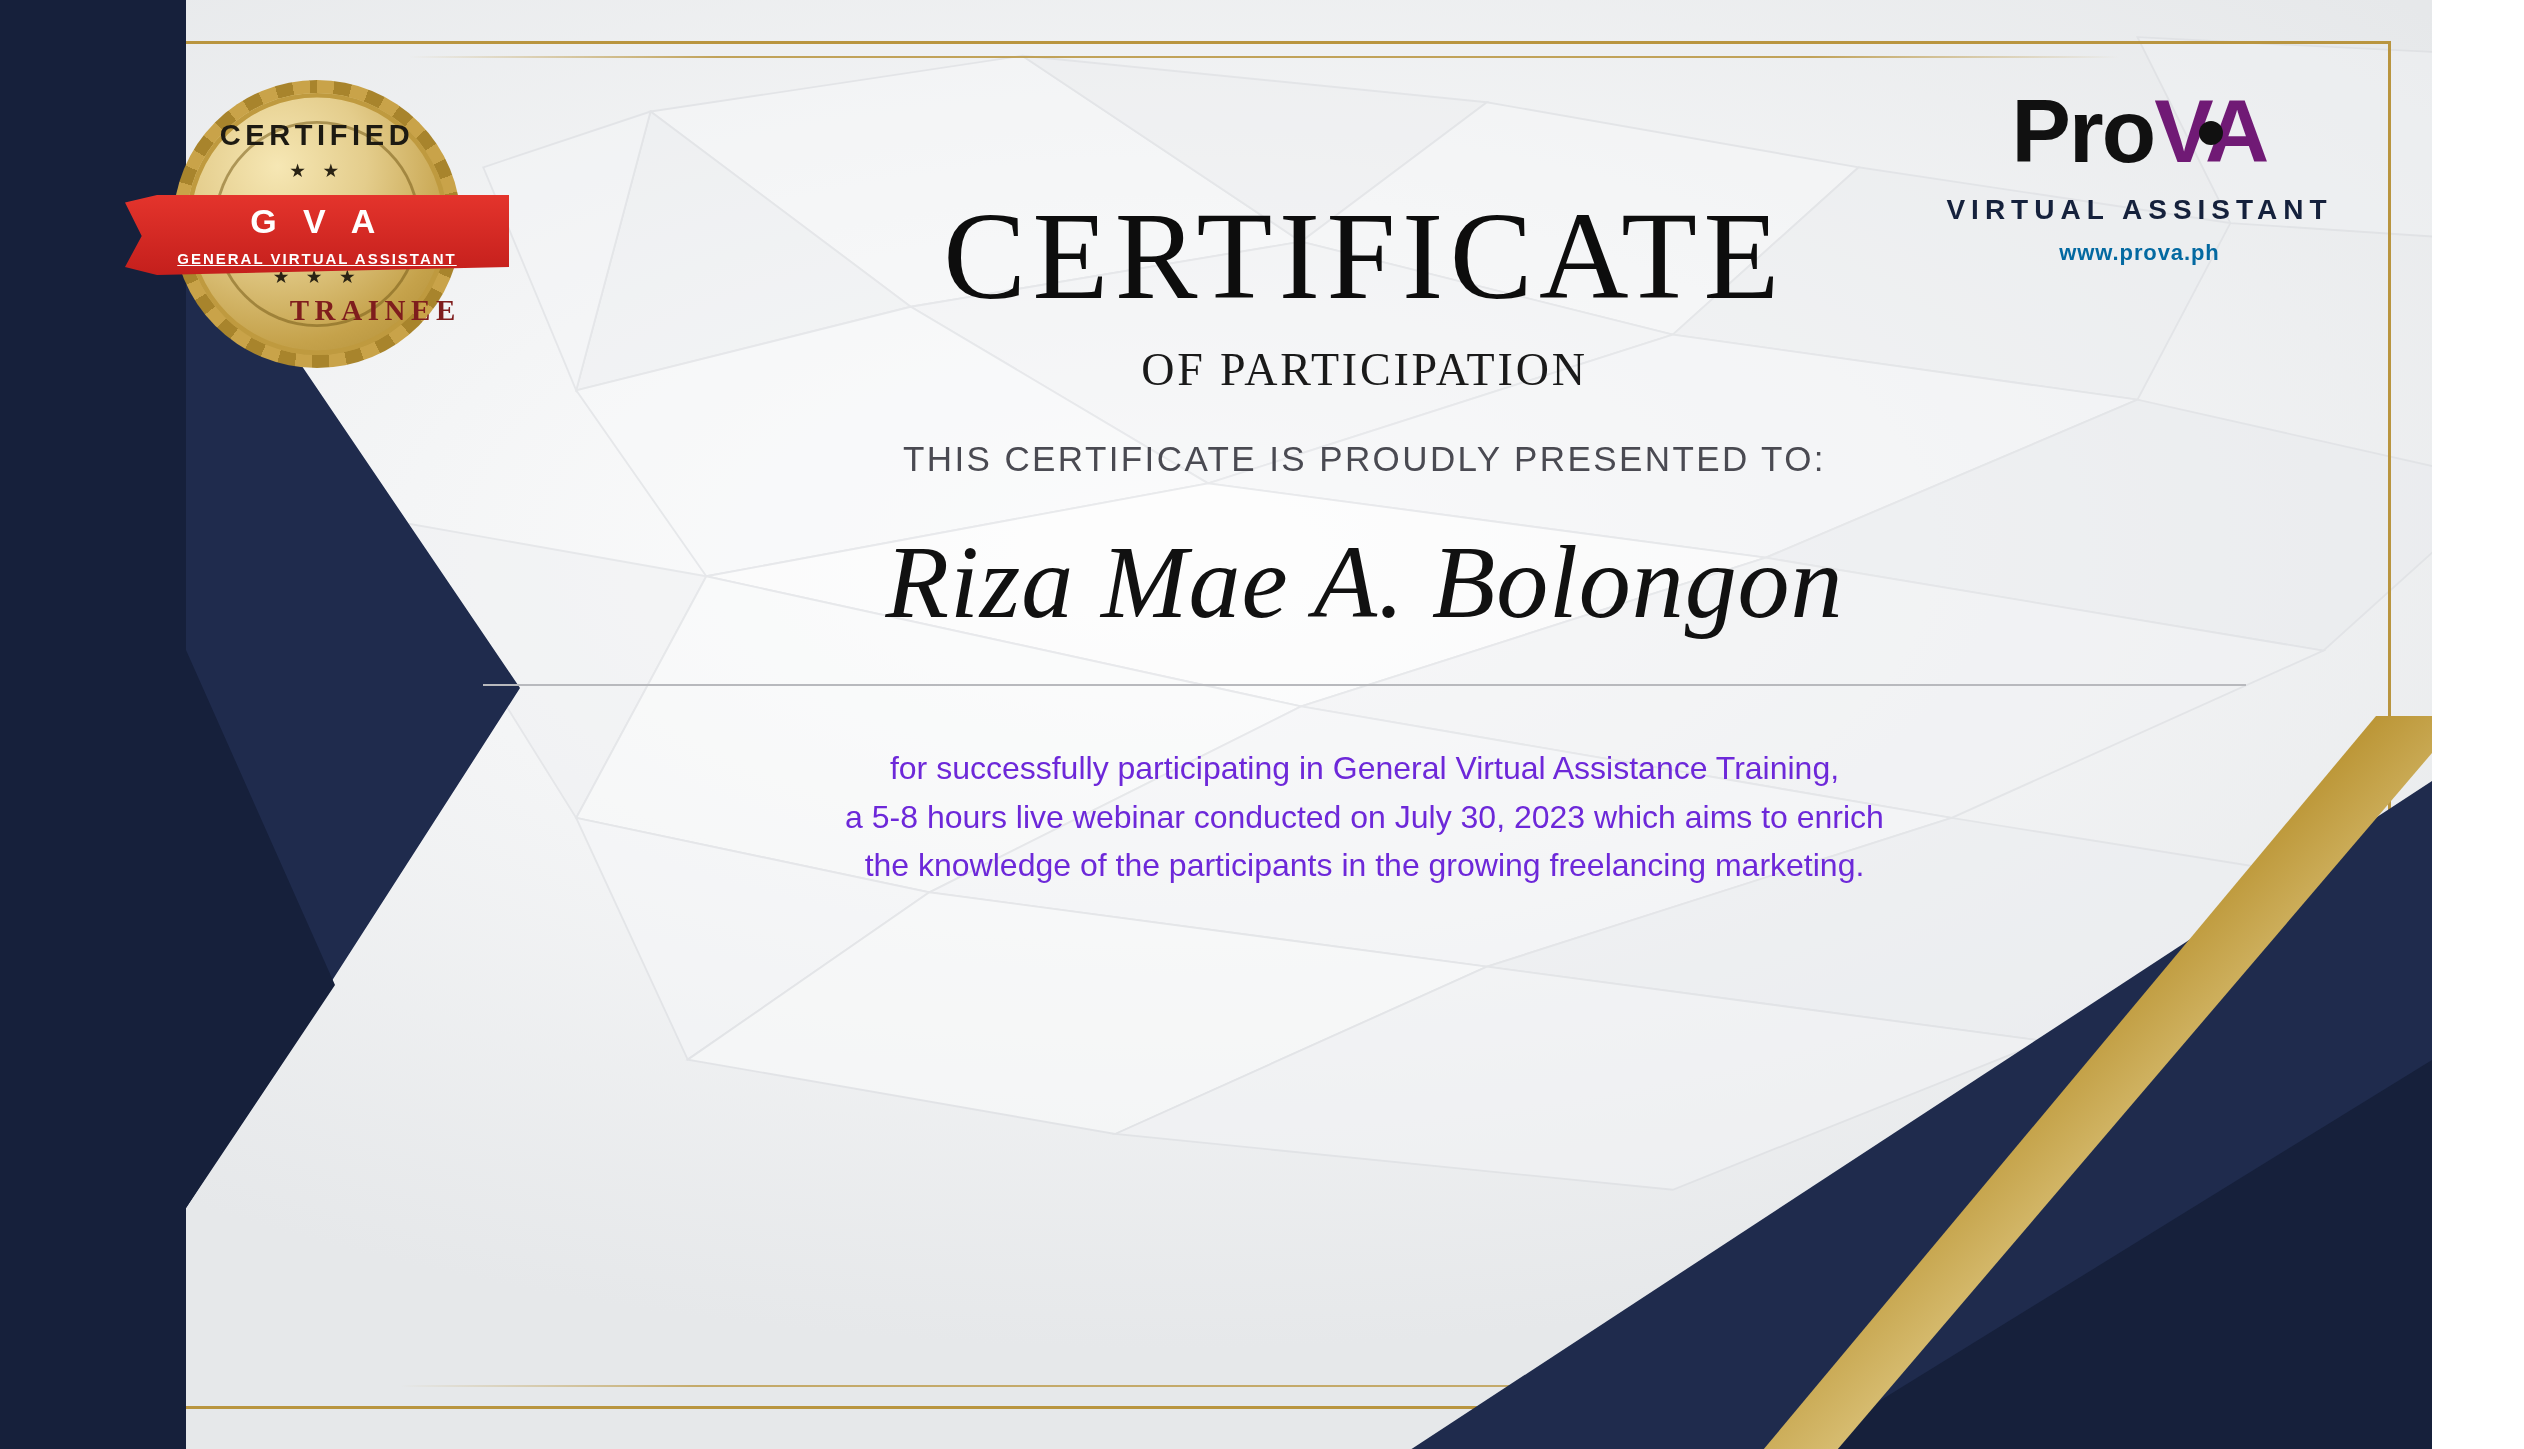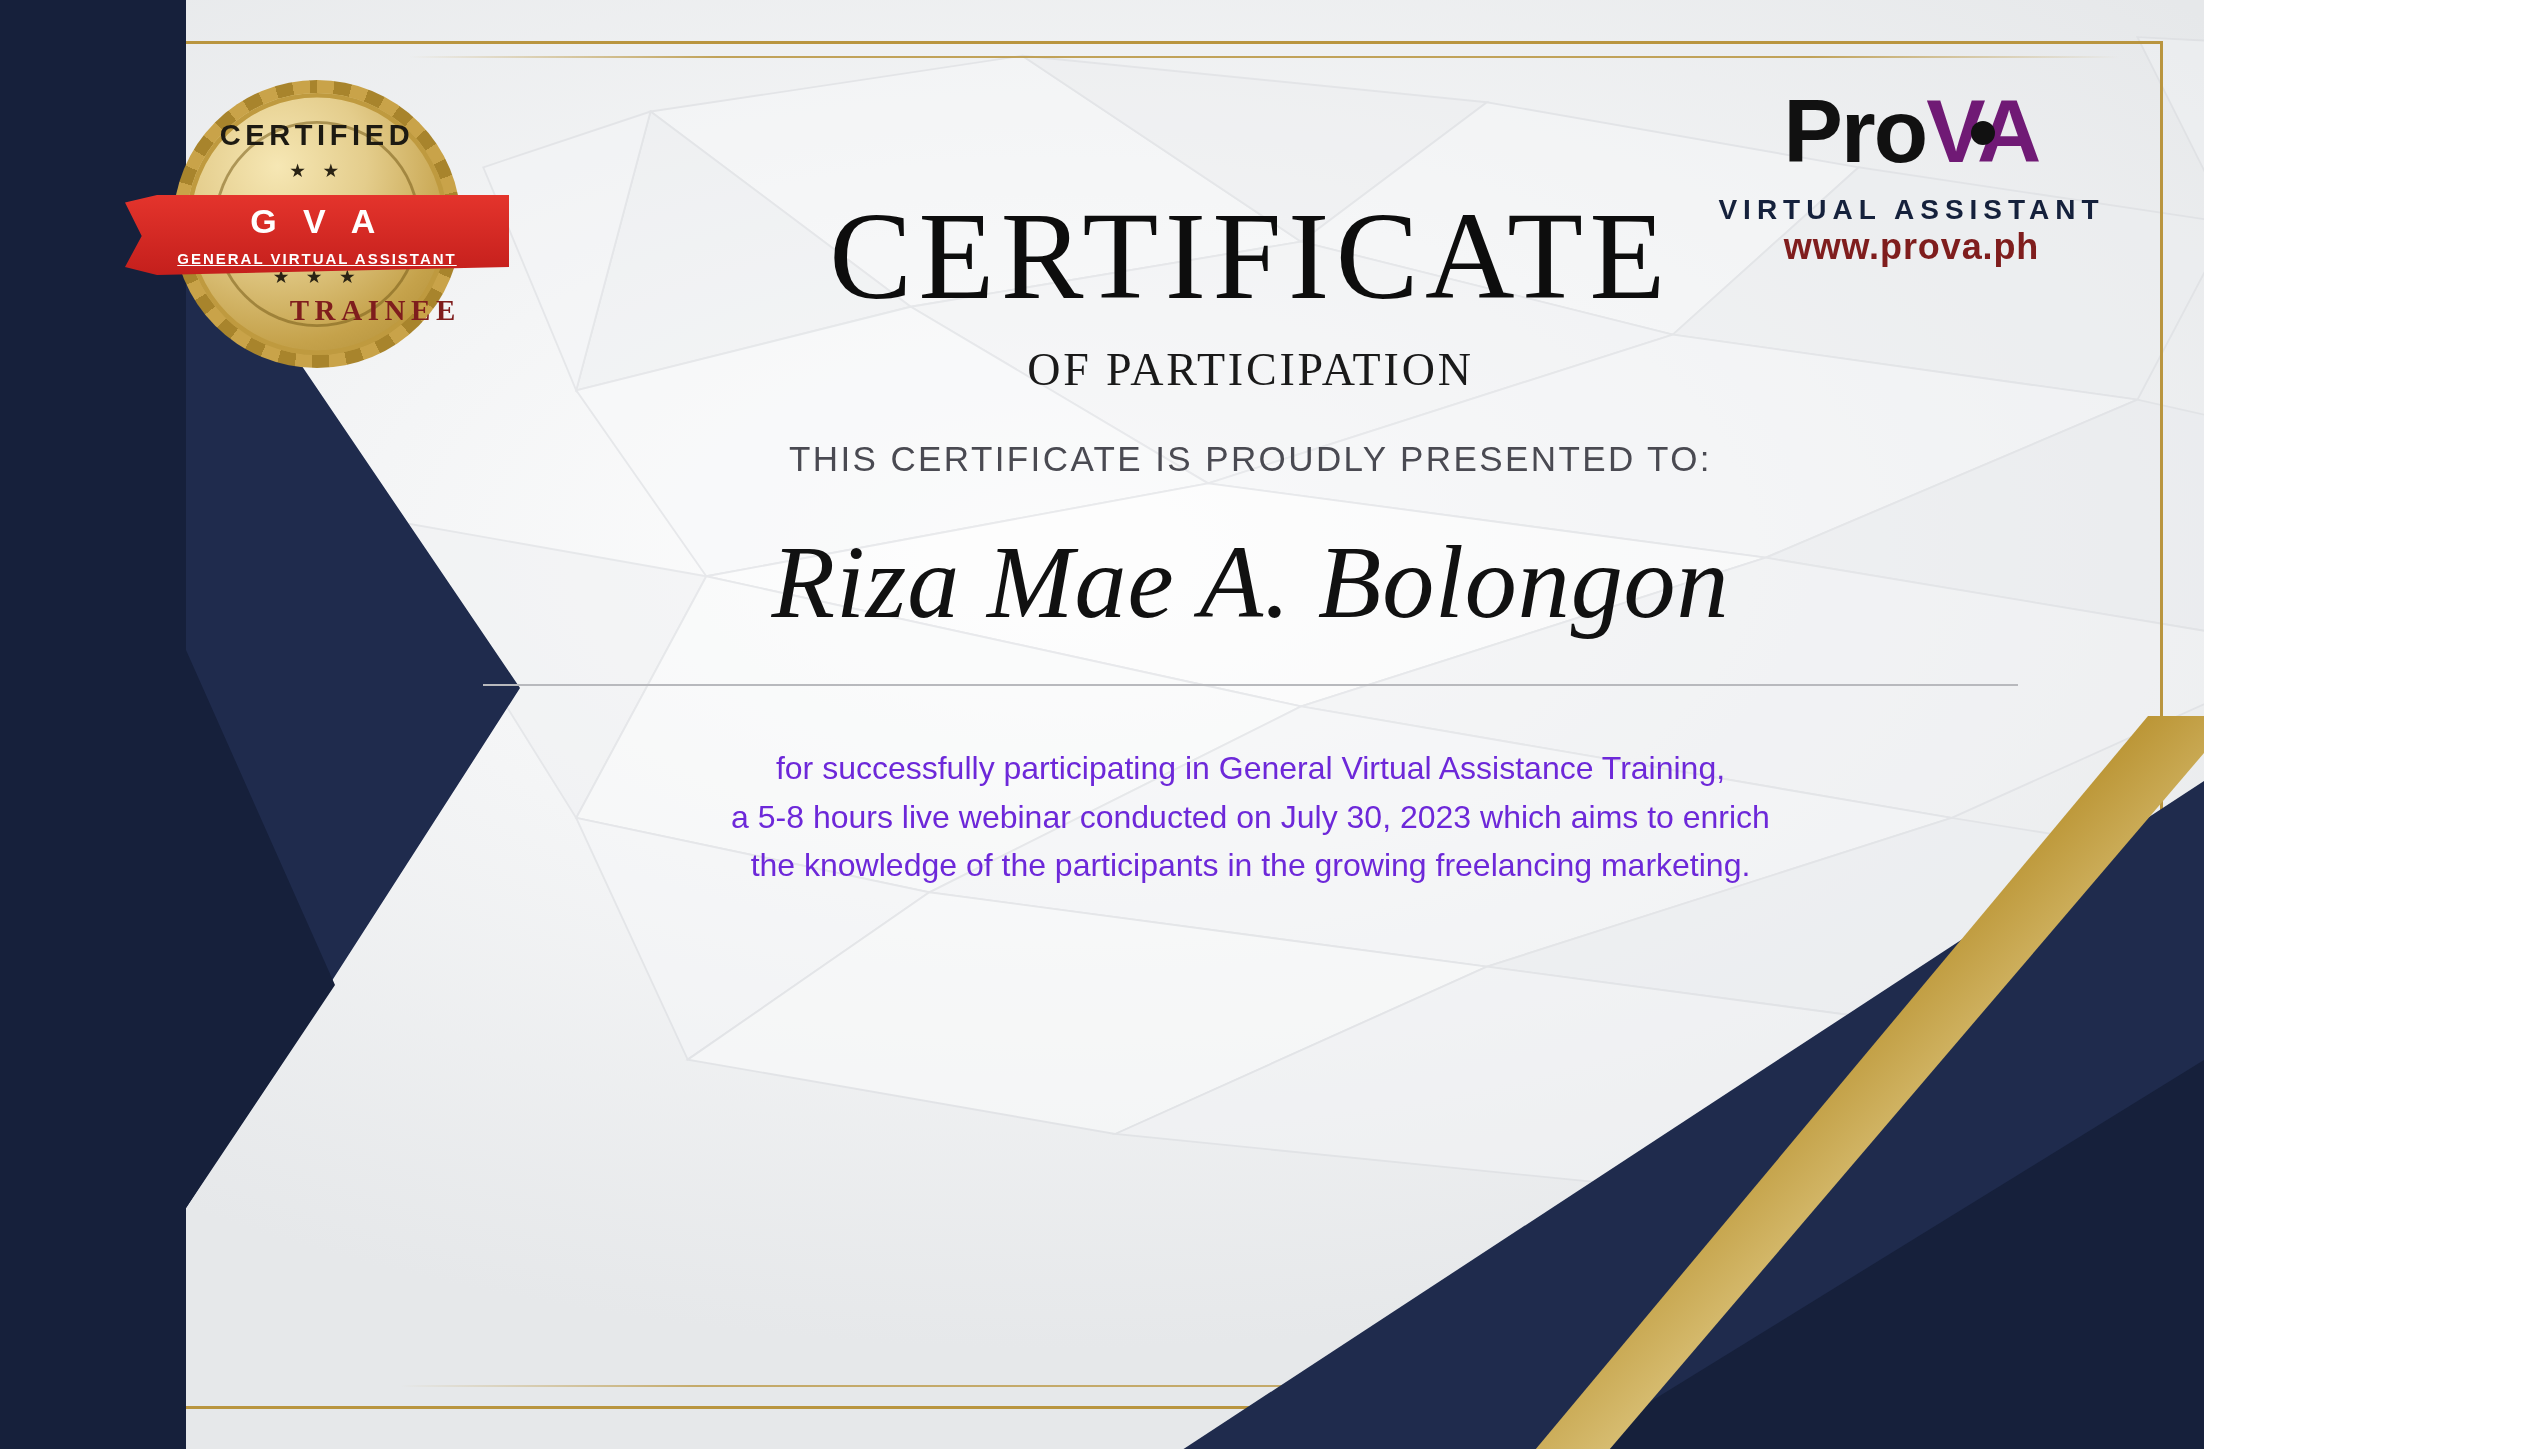--- a/index.html
+++ b/index.html
@@ -2,21 +2,21 @@
 <html style="font-size:15px"><head>
 <meta charset="utf-8">
 <style>
   html, body {
     margin: 0;
     padding: 0;
     background: #ffffff;
   }
   #cert {
     position: relative;
-    width: 2204px;
+    width: 2432px;
     height: 1450px;
     overflow: hidden;
     font-family: "Liberation Sans", sans-serif;
     background: #f2f3f4;
   }
 
   
   .bg-base {
     position: absolute;
     inset: 0;
@@ -231,25 +231,25 @@
     background: #111;
   }
   .logo .sub1 {
     margin-top: 20px;
     font-size: 28px;
     font-weight: bold;
     letter-spacing: 6px;
     color: #15213c;
   }
   .logo .sub2 {
-    margin-top: 0;
-    font-size: 36px;
+    margin-top: 14px;
+    font-size: 22px;
     font-weight: bold;
     letter-spacing: 0.9px;
-    color: #7f1d1d;
+    color: #0369a1;
   }
 
   
   .body-wrap {
     position: absolute;
     left: 483px;
     right: 186px;
     top: 195px;
     text-align: center;
   }

